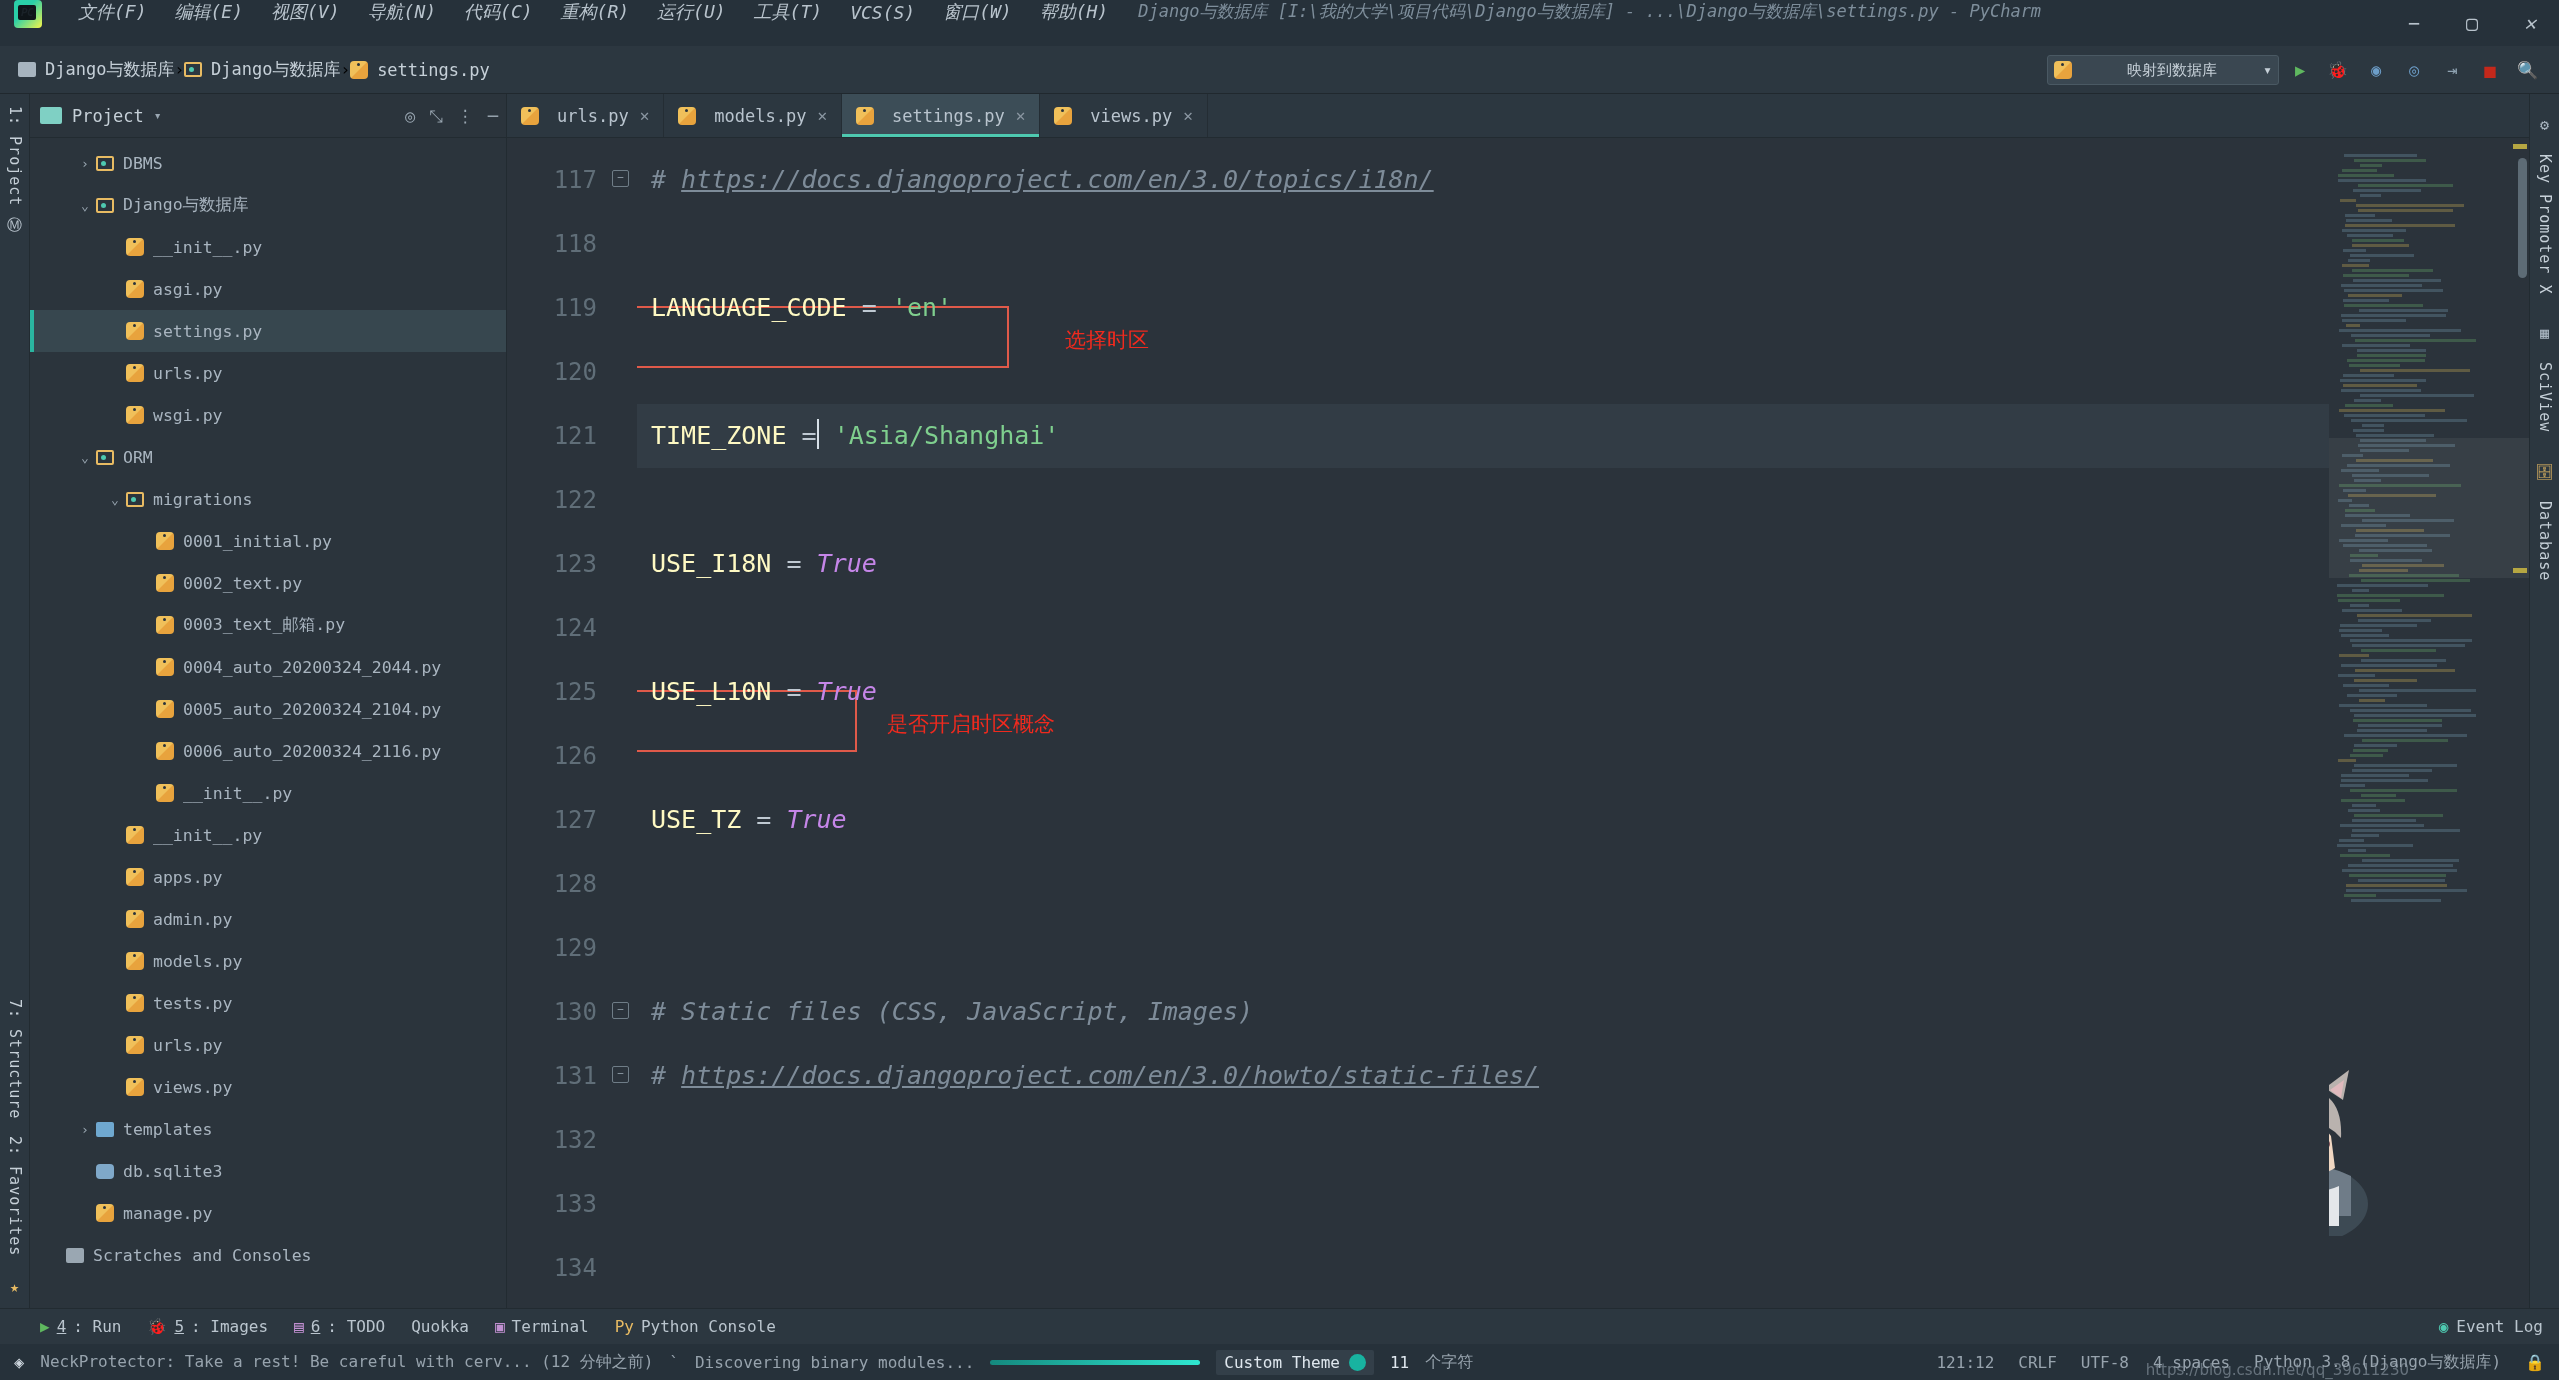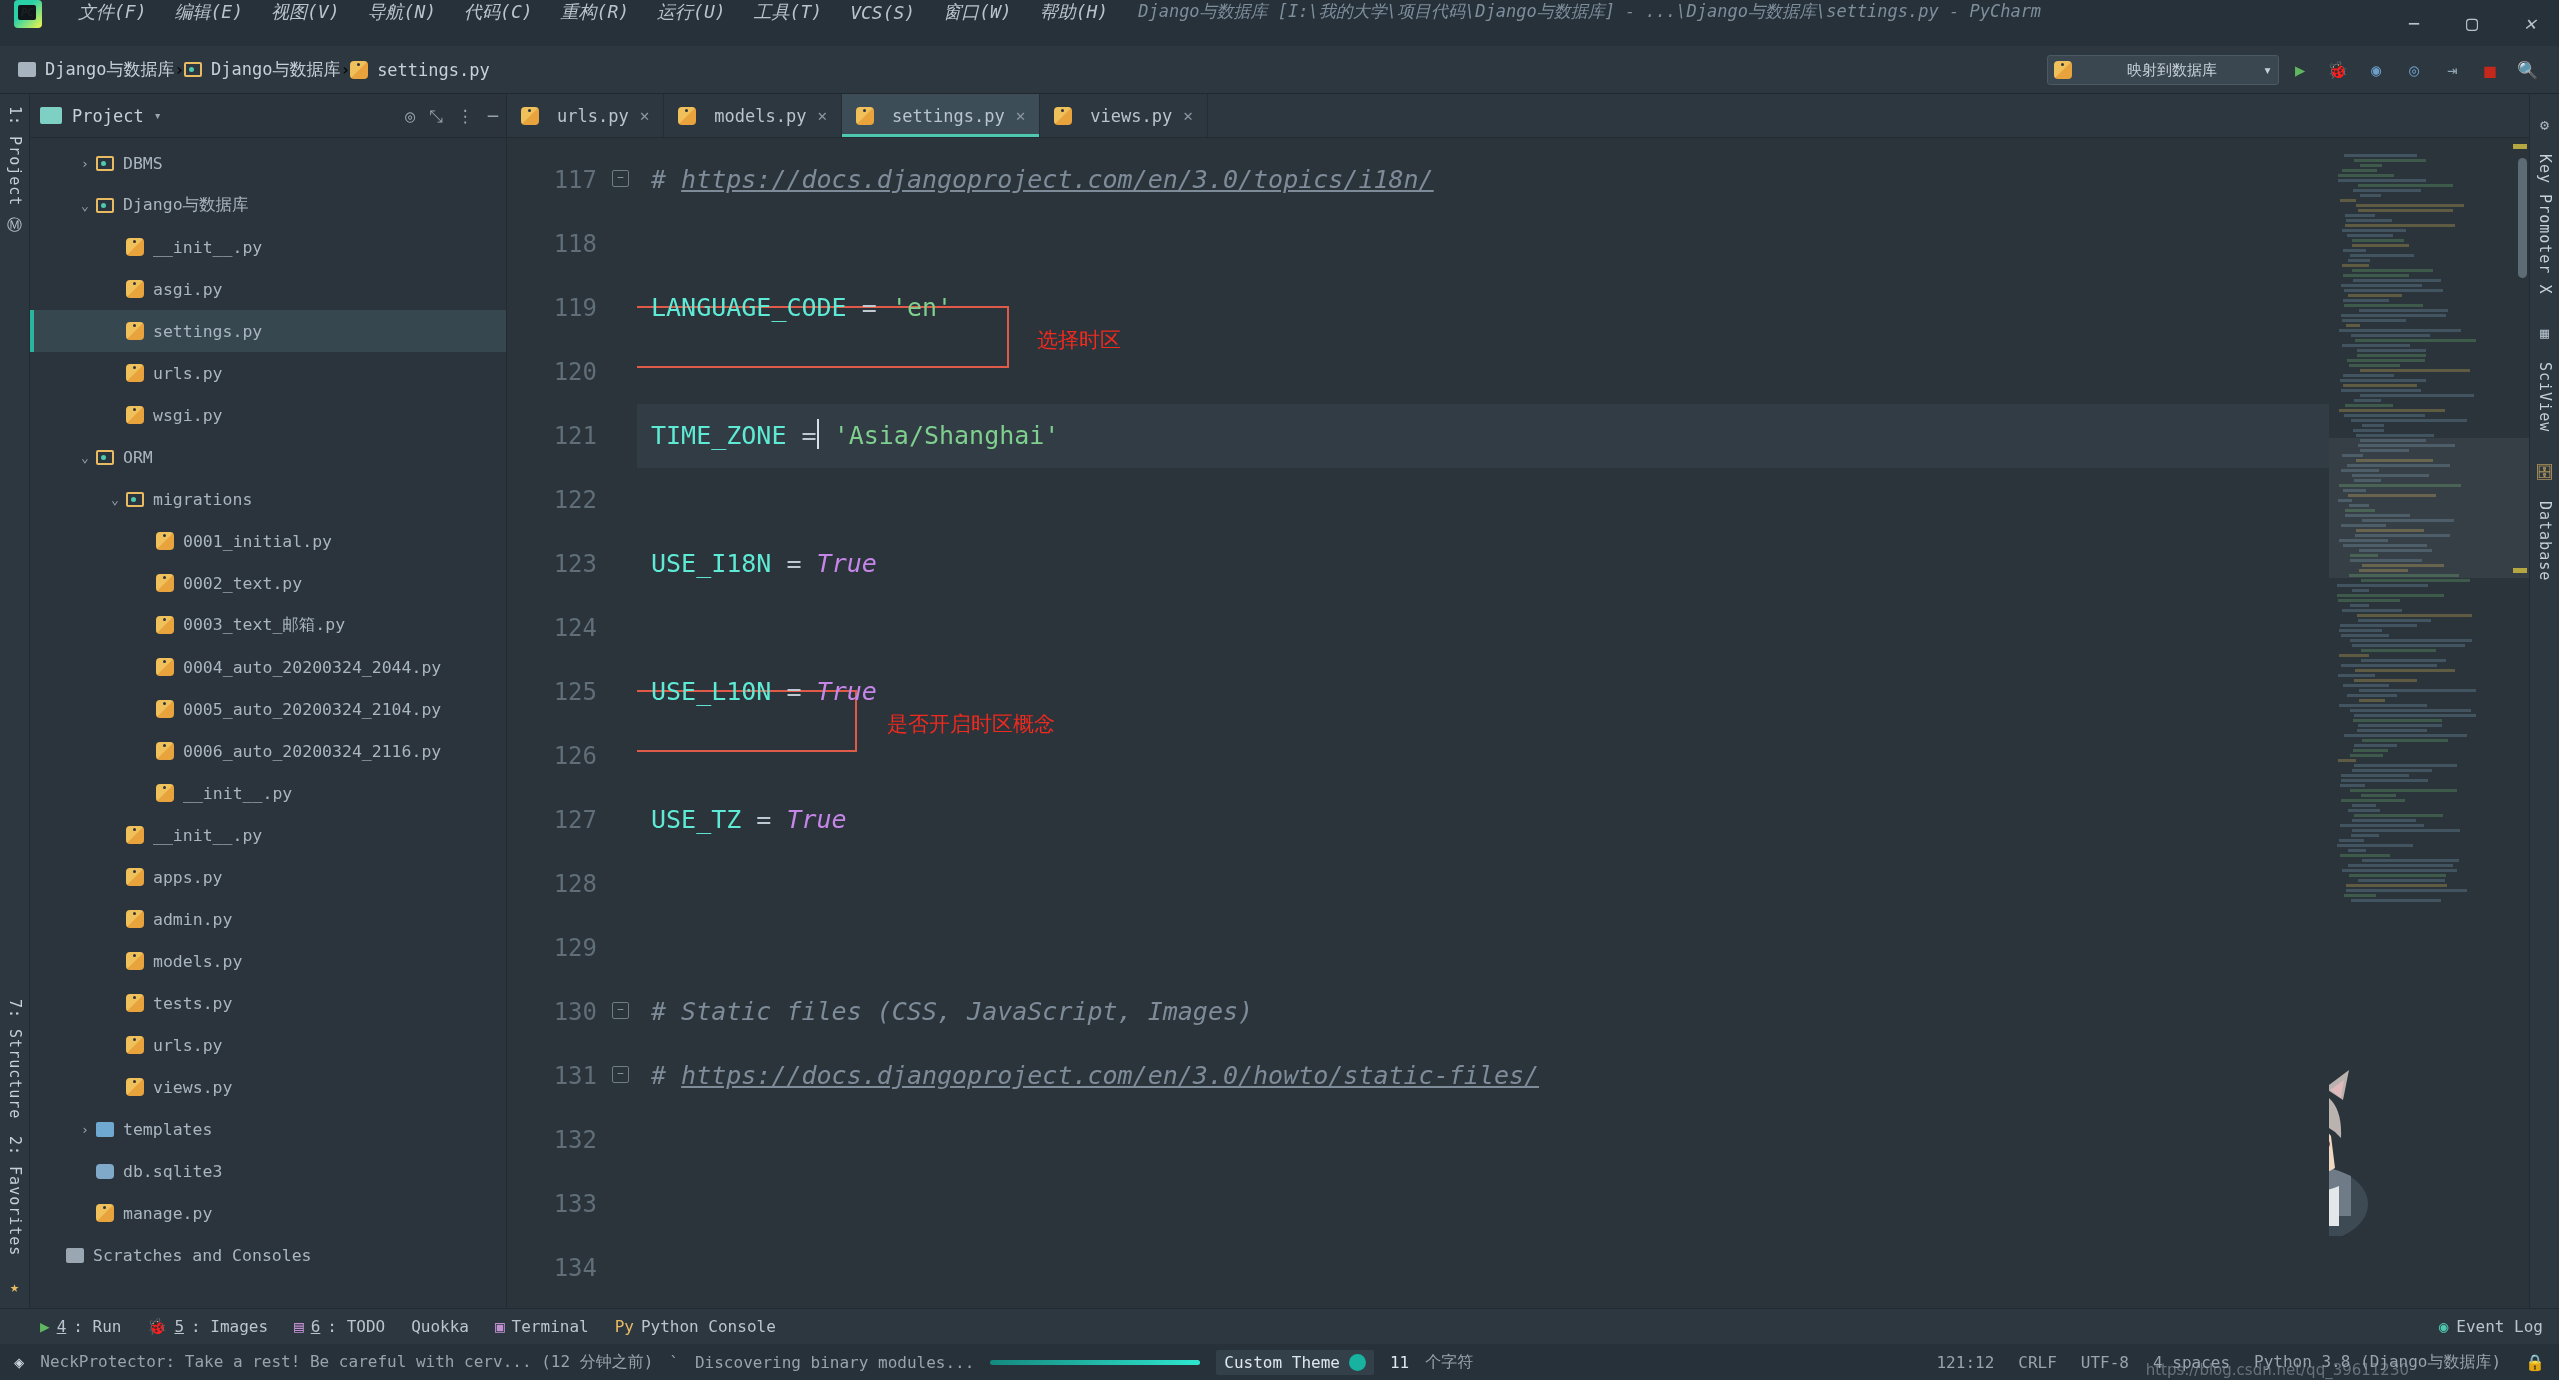--- a/index.html
+++ b/index.html
@@ -117,21 +117,21 @@
                  border: 1.5px solid #6f7d87; border-radius: 2px; color:#8a98a2; font-size: 11px;
                  line-height: 14px; text-align: center; }
   .code {
     flex: 1; padding-top: 10px; position: relative; min-width: 0; overflow: hidden;
     font-family: "DejaVu Sans Mono", monospace; font-size: 25px;
   }
   .cline { height: 64px; line-height: 64px; white-space: pre; padding-left: 14px; position: relative; }
   .cline.cur { background: #323c45; }
   .tok-com { color: #7e8c99; font-style: italic; }
   .tok-link { color: #7e8c99; font-style: italic; text-decoration: underline; }
-  .tok-var { color: #5eead4; }
+  .tok-var { color: #fef9c3; }
   .tok-op  { color: #bfc9d2; }
   .tok-str { color: #7fcf8e; }
   .tok-kw  { color: #c586e8; font-style: italic; }
 
   .hl-box { position: absolute; border: 2px solid #e05a4a; pointer-events: none; }
   .note { position: absolute; color: #f02a1e; font-size: 21px; white-space: nowrap;
           font-family: "DejaVu Sans", sans-serif; }
   .caret { display: inline-block; width: 2px; height: 30px; background: #d7e0e8; vertical-align: -5px; }
 
   
@@ -438,21 +438,21 @@
             <div class="gline"><span>128</span></div>
             <div class="gline"><span>129</span></div>
             <div class="gline"><span>130</span><span class="fold">−</span></div>
             <div class="gline"><span>131</span><span class="fold">−</span></div>
             <div class="gline"><span>132</span></div>
             <div class="gline"><span>133</span></div>
             <div class="gline"><span>134</span></div>
           </div>
         <div class="code" id="code">
           <div class="hl-box" style="left:-6px; top:168px; width:378px; height:62px;"></div>
-          <div class="note" style="left:400px; top:188px;font-family:Liberation Serif, serif;">选择时区</div>
+          <div class="note" style="left:428px; top:188px;font-family:Liberation Serif, serif;">选择时区</div>
           <div class="hl-box" style="left:-8px; top:552px; width:228px; height:62px;"></div>
           <div class="note" style="left:250px; top:572px;">是否开启时区概念</div>
         <div class="cline"><span class="tok-com"># </span><span class="tok-link">https://docs.djangoproject.com/en/3.0/topics/i18n/</span></div>
             <div class="cline"></div>
             <div class="cline"><span class="tok-var">LANGUAGE_CODE</span><span class="tok-op"> = </span><span class="tok-str">'en'</span></div>
             <div class="cline"></div>
             <div class="cline cur"><span class="tok-var">TIME_ZONE</span><span class="tok-op"> =</span><span class="caret"></span><span class="tok-op"> </span><span class="tok-str">'Asia/Shanghai'</span></div>
             <div class="cline"></div>
             <div class="cline"><span class="tok-var">USE_I18N</span><span class="tok-op"> = </span><span class="tok-kw">True</span></div>
             <div class="cline"></div>

